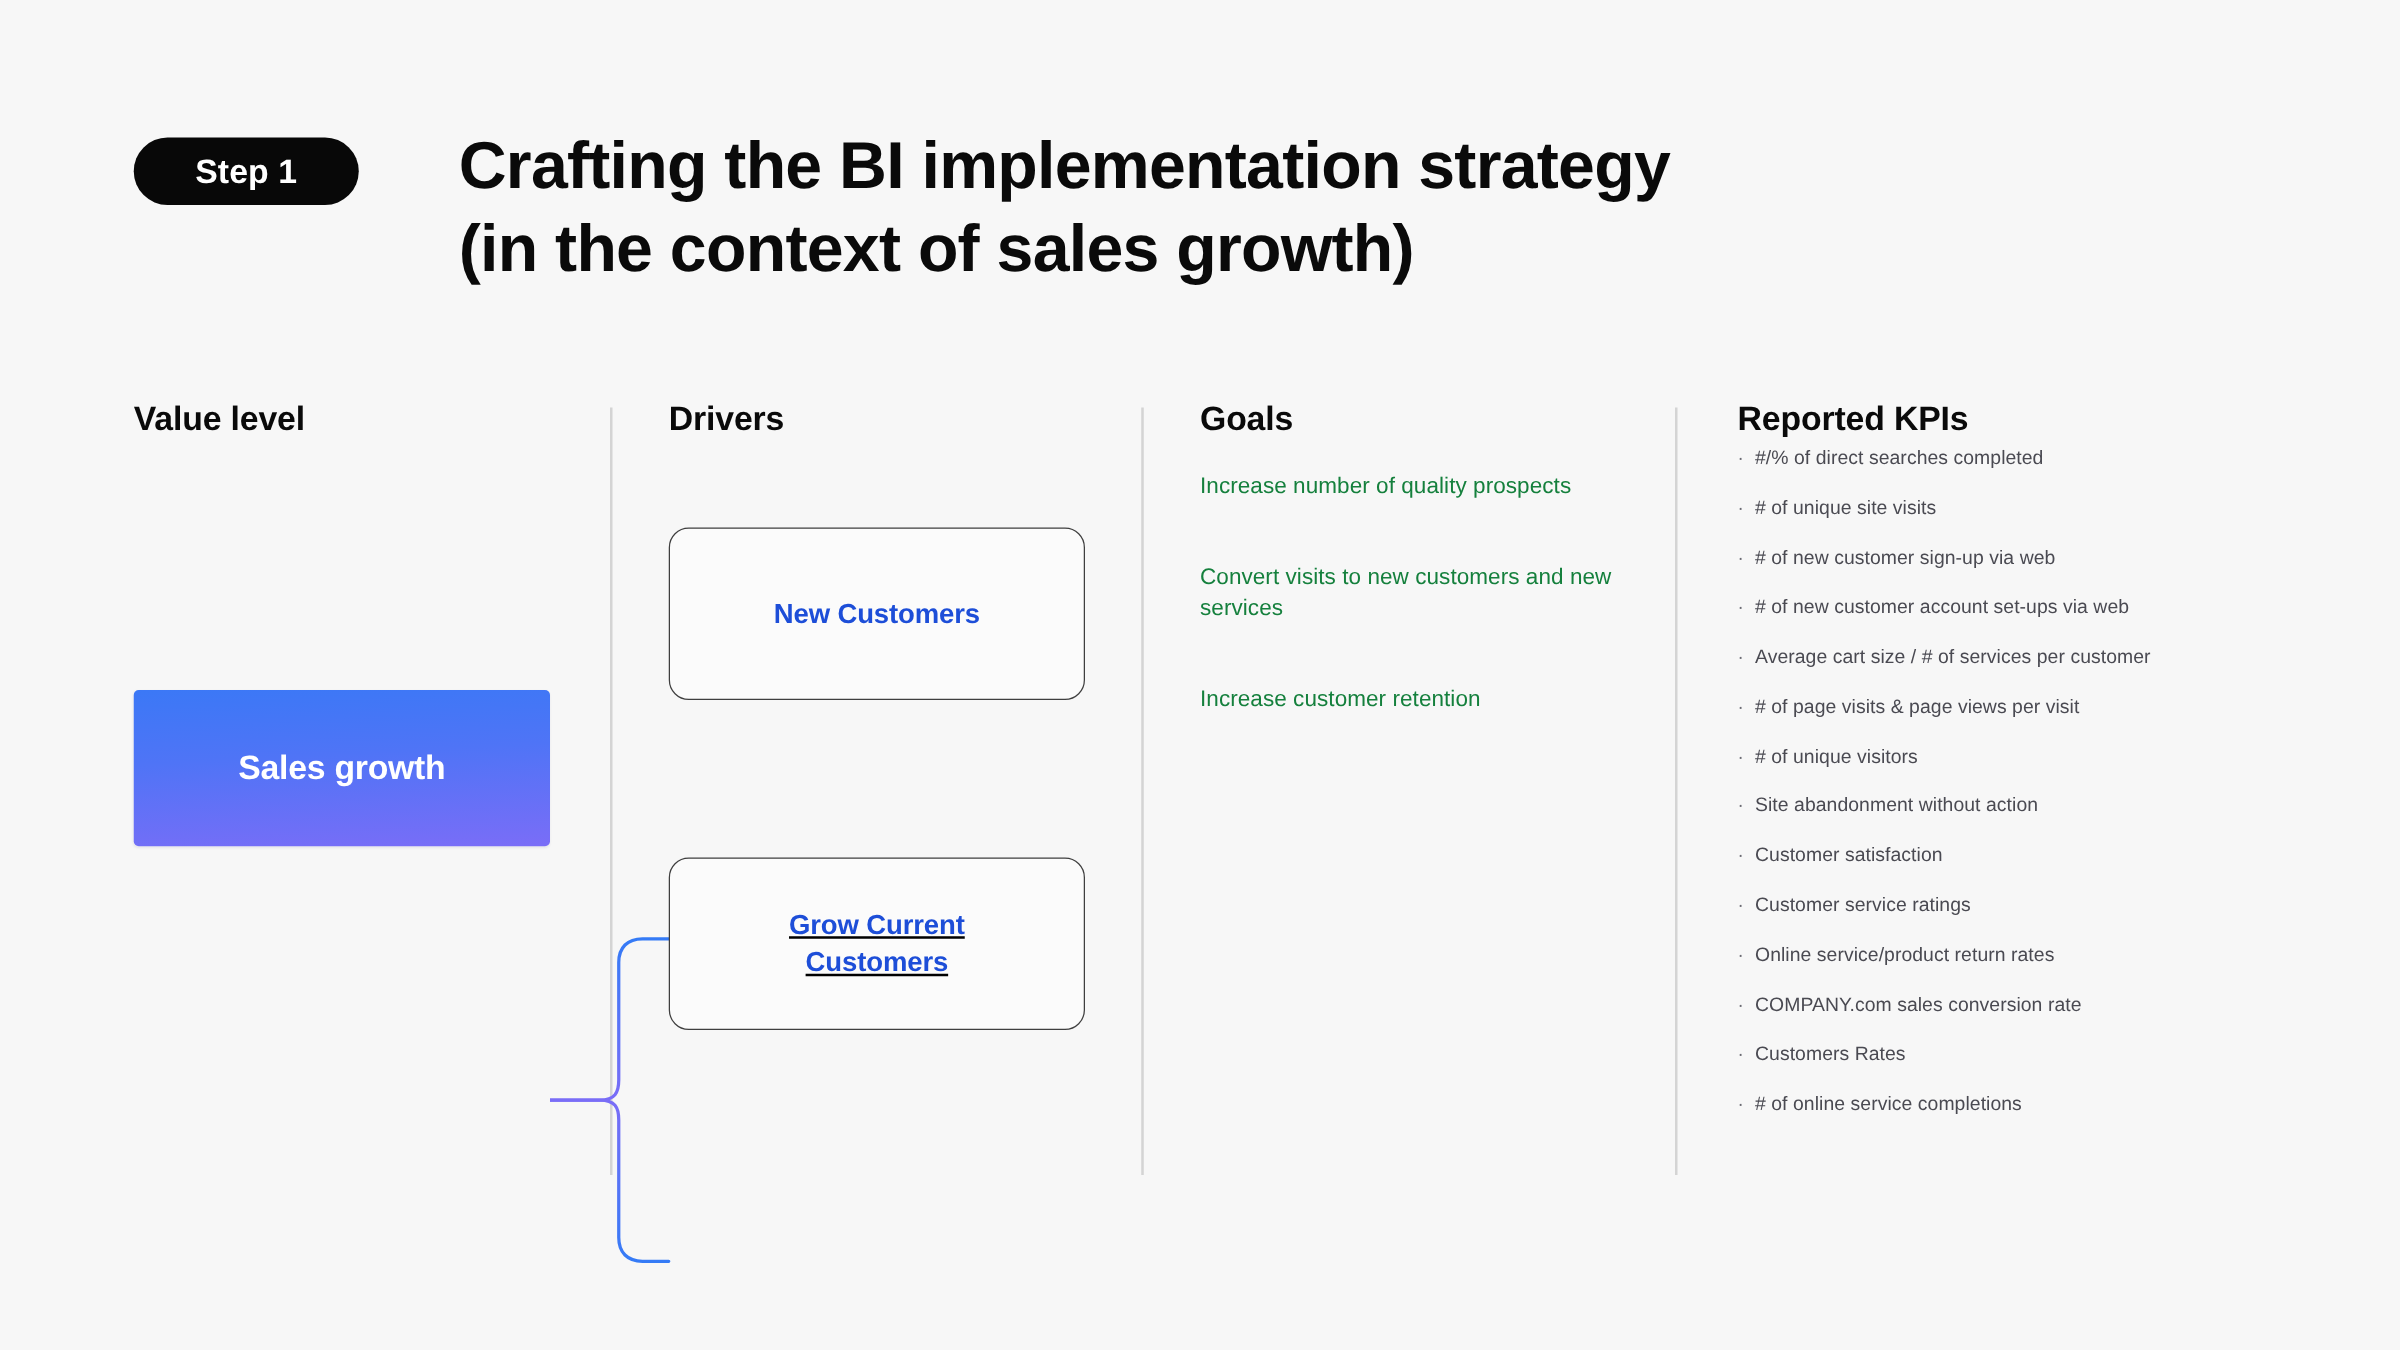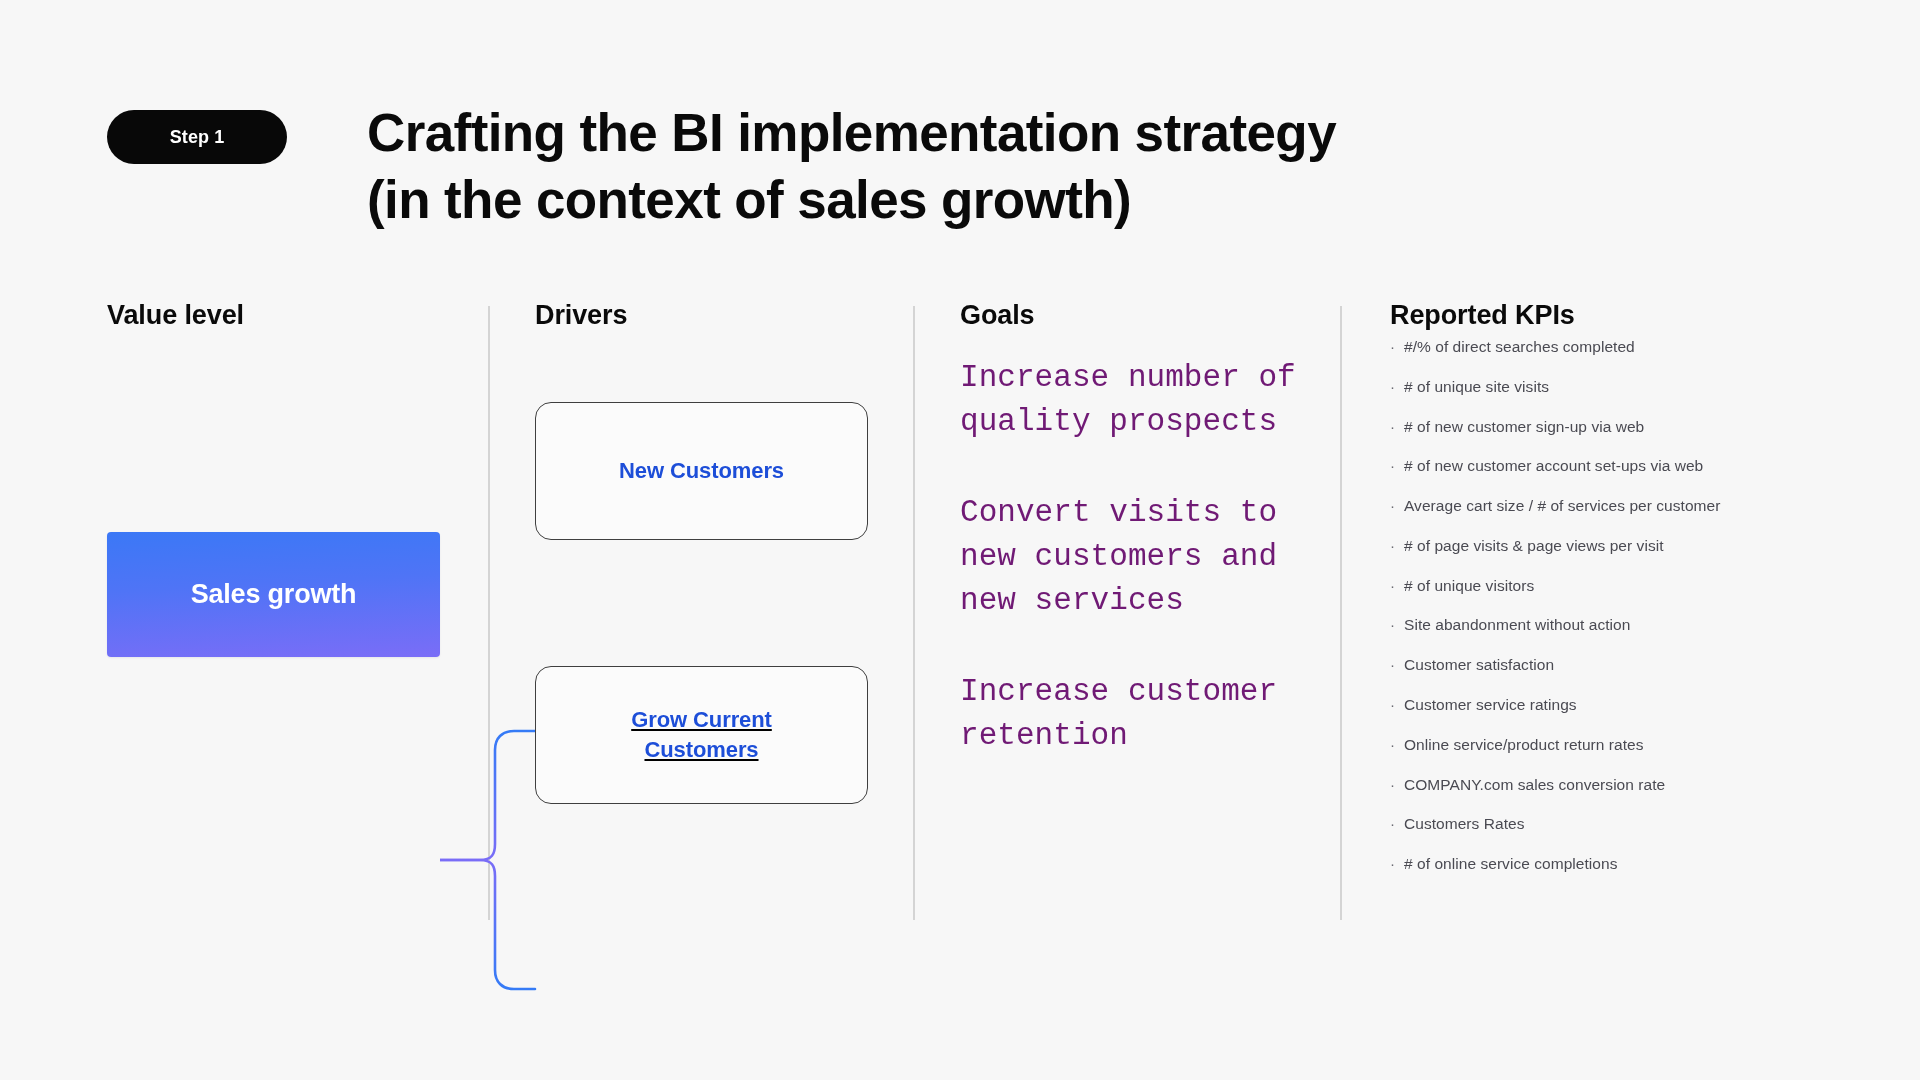--- a/index.html
+++ b/index.html
@@ -12,33 +12,33 @@
   #stage { position:relative; width:1920px; height:1080px; background:#f7f7f7; }
 
   
   .header { position:absolute; left:107px; top:100px; display:flex; align-items:flex-start; }
   .step-badge {
     background:#080808; color:#ffffff;
     border-radius:999px;
     height:54px; min-width:180px;
     display:flex; align-items:center; justify-content:center;
     padding:0 26px;
-    font-size:18px; font-weight:700;
+    font-size:27px; font-weight:700;
     letter-spacing:0.1px;
     margin-top:10px;
   }
   .title-wrap { margin-left:80px; }
   .page-title {
     font-size:53px; font-weight:700; color:#0a0a0a;
     line-height:1.26; letter-spacing:-0.6px;
     white-space:pre-line;
   }
 
   
-  .columns { position:absolute; left:0; top:300px; width:1741px; height:620px; }
+  .columns { position:absolute; left:0; top:320px; width:1741px; height:620px; }
   .col-header {
     position:absolute;
     font-size:27px; font-weight:700; color:#0a0a0a;
     letter-spacing:-0.1px;
   }
   .divider {
     position:absolute; top:6px; width:2px; height:614px;
     background:#d4d4d4;
   }
 
@@ -71,22 +71,22 @@
   .driver-label {
     font-size:22px; font-weight:700; color:#1d4ed8;
     line-height:1.35; letter-spacing:-0.1px; white-space:pre-line;
   }
   #driver-0 { left:535px; top:102px; }
   #driver-1 { left:535px; top:366px;text-decoration:underline; }
 
   
   .goals-list { position:absolute; left:960px; top:56px; width:340px; }
   .goal-item {
-    font-size:31px; color:#701a75; line-height:1.42;
-    letter-spacing:0.05px; margin-bottom:47px;font-family:Liberation Mono, monospace;
+    font-size:18px; color:#15803d; line-height:1.42;
+    letter-spacing:0.05px; margin-bottom:47px;
   }
 
   
   .kpi-list { position:absolute; left:1390px; top:38px; width:430px; }
   .kpi-item {
     display:flex; align-items:baseline;
     font-size:15.5px; color:#4a4a52; line-height:1.2;
     margin-bottom:21.2px; letter-spacing:0.05px;
   }
   .kpi-bullet { width:14px; flex:0 0 14px; color:#6a6a72; font-size:15px; }

